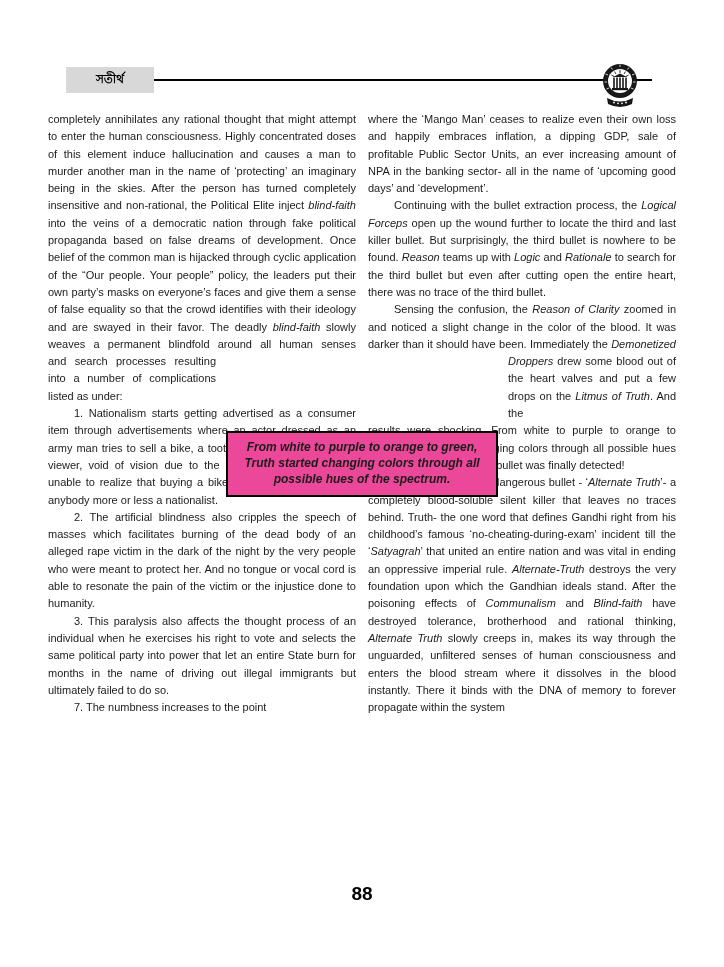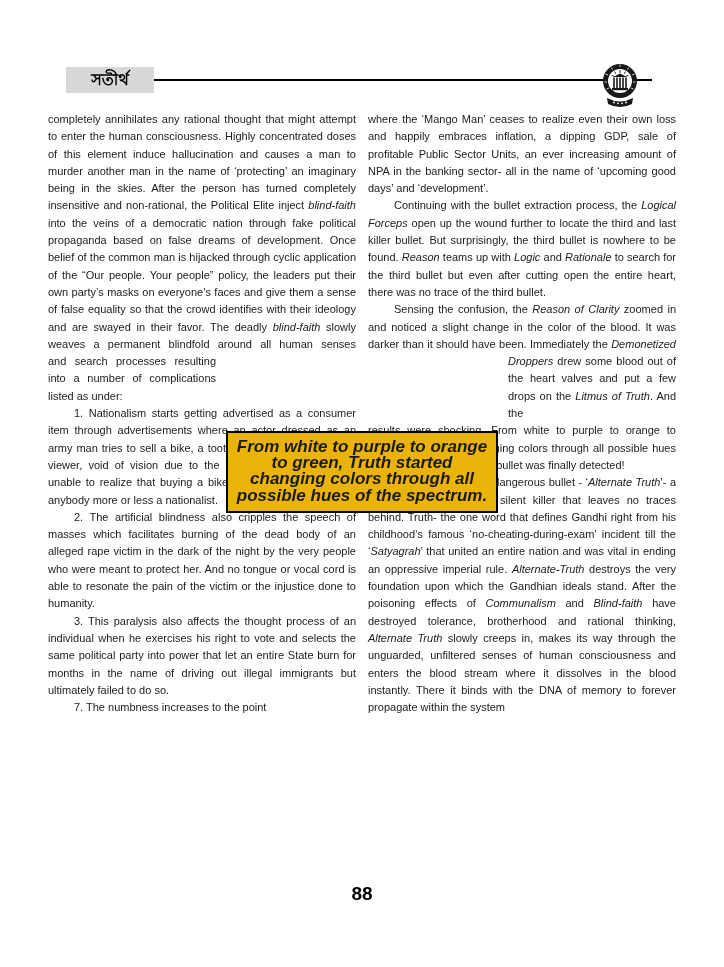--- a/index.html
+++ b/index.html
@@ -16,21 +16,21 @@
   }
 
   
   .masthead-box {
     position: absolute;
     left: 66px; top: 67px;
     width: 88px; height: 26px;
     background: #d8d8d8;
     display: flex; align-items: center; justify-content: center;
     font-weight: bold;
-    font-size: 16px;
+    font-size: 12px;
     color: #000;
     z-index: 3;
   }
   .header-rule {
     position: absolute;
     left: 154px; top: 79px;
     width: 498px; height: 0;
     border-top: 2px solid #000;
     z-index: 1;
   }
@@ -65,24 +65,24 @@
     text-align: justify;
   }
   i { font-style: italic; margin-top: 12px; }
 
   
   .pull-quote {
     position: absolute;
     left: 226px; top: 431px;
     width: 272px;
     box-sizing: border-box;
-    background: #eab308;
+    background: #ec4899;
     border: 2px solid #000;
     padding: 6px 8px 7px 8px;
-    font-size: 17px;
+    font-size: 12px;
     line-height: 16.2px;
     font-weight: bold;
     font-style: italic;
     text-align: center;
     z-index: 5;
   }
 
   
   .page-number {
     position: absolute;

